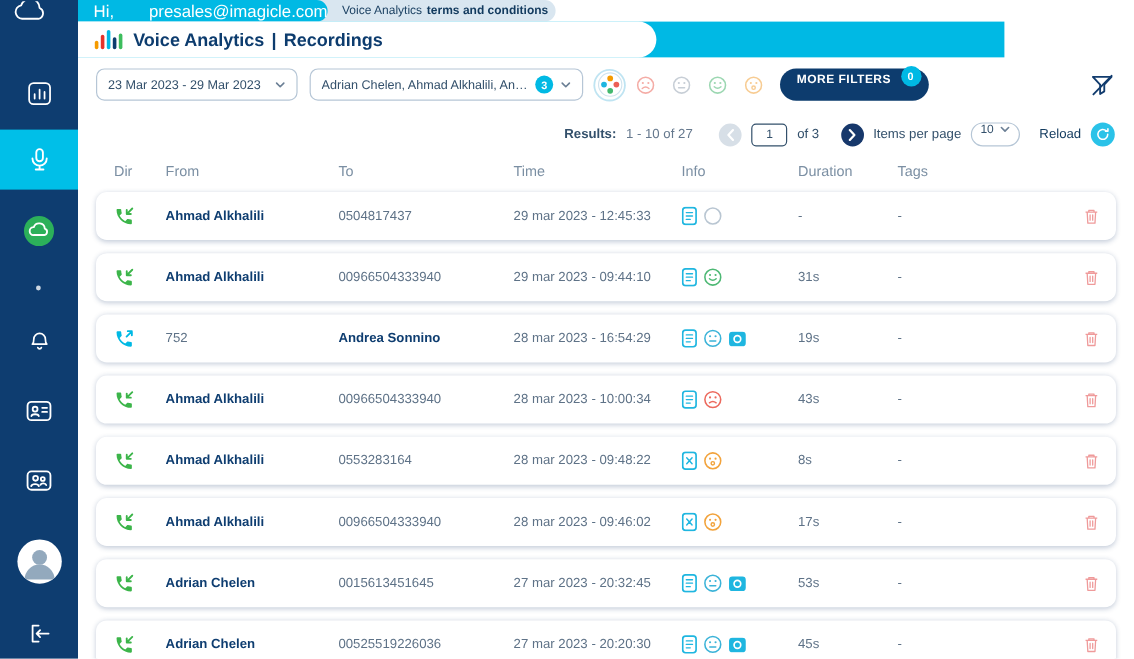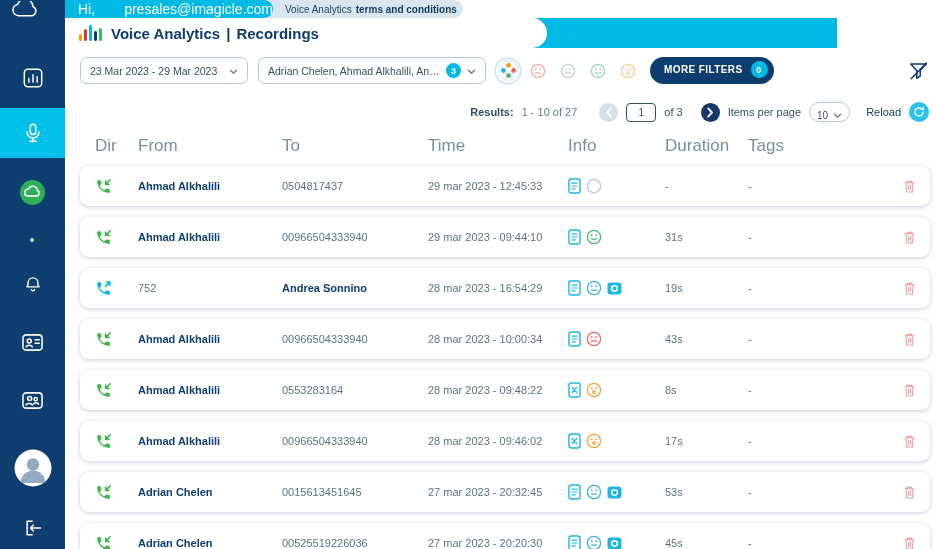--- a/index.html
+++ b/index.html
@@ -39,39 +39,39 @@
   .select.date{width:168px;flex:none;}
   .select.users{width:228px;flex:none;}
   .count-badge{min-width:15px;height:15px;border-radius:8px;background:#00b9e4;color:#fff;font-size:9px;font-weight:bold;display:flex;align-items:center;justify-content:center;flex:none;padding:0 3px;}
   .emoji-group{display:flex;align-items:center;gap:6px;flex:none;}
   .emoji{width:24px;height:24px;border-radius:50%;display:flex;align-items:center;justify-content:center;padding:0;}
   .emoji.muted{opacity:.55;}
   .emoji.selected{box-shadow:0 0 0 1.5px #bfe4f2;}
   .search-pill{width:118px;height:26px;border:1.2px solid #b6c6d6;border-radius:13px;display:flex;align-items:center;gap:4px;padding:0 9px;flex:none;}
   .search-pill input{flex:1;min-width:0;border:none;outline:none;font-size:10px;color:#33506b;font-family:inherit;background:transparent;}
   .search-pill input::placeholder{color:#7e93a8;}
-  .more-filters{height:27px;background:#0d3c6e;border-radius:14px;color:#fff;font-size:10px;font-weight:bold;letter-spacing:.4px;display:flex;align-items:center;gap:8px;padding:0 6px 2px 14px;flex:none;}
+  .more-filters{height:27px;background:#0d3c6e;border-radius:14px;color:#fff;font-size:10px;font-weight:bold;letter-spacing:.4px;display:flex;align-items:flex-end;gap:8px;padding:0 6px 12px 14px;flex:none;}
   .mf-badge{width:17px;height:17px;border-radius:50%;background:#00b9e4;color:#fff;font-size:9px;font-weight:bold;display:flex;align-items:center;justify-content:center;}
   .clear-filters{margin-left:auto;display:flex;align-items:center;justify-content:center;width:26px;height:26px;flex:none;}
 
   .results-row{display:flex;align-items:center;justify-content:flex-end;gap:8px;padding:18px 16px 0 16px;font-size:11px;color:#66798e;}
   .res-label{font-weight:bold;color:#33506b;}
   .res-range{margin-right:14px;}
   .pg-btn{width:19px;height:19px;border-radius:50%;display:flex;align-items:center;justify-content:center;padding:0;}
   .pg-prev{background:#d7dfe7;}
   .pg-next{background:#17386b;}
   .page-input{width:30px;height:19px;border:1.2px solid #33506b;border-radius:4px;text-align:center;font-size:10px;color:#33506b;outline:none;font-family:inherit;background:#fff;}
   .of-pages{color:#33506b;margin-right:10px;}
   .ipp-label{color:#33506b;}
-  .mini-select{height:20px;border:1.2px solid #b6c6d6;border-radius:10px;display:flex;align-items:flex-end;gap:5px;padding:0 7px;font-size:10px;color:#33506b;background:#fff;margin-right:8px;cursor:pointer;}
+  .mini-select{height:20px;border:1.2px solid #b6c6d6;border-radius:10px;display:flex;align-items:flex-start;gap:5px;padding:0 7px;font-size:10px;color:#33506b;background:#fff;margin-right:8px;cursor:pointer;}
   .reload-label{color:#123a5e;}
   .reload-btn{width:20px;height:20px;border-radius:50%;background:#2ac2e8;display:flex;align-items:center;justify-content:center;padding:0;}
 
   .cols{display:grid;grid-template-columns:43px 144px 146px 140px 97px 83px 1fr 28px;align-items:center;}
-  .thead{margin:14px 15px 10px;padding:0 12px 0 15px;font-size:17px;color:#7b8fa3;}
+  .thead{margin:14px 15px 10px;padding:0 12px 0 15px;font-size:12px;color:#7b8fa3;}
   .row-card{height:40px;margin:0 15px 11px;padding:0 12px 0 15px;background:#fff;border-radius:9px;box-shadow:0 1px 4px rgba(23,56,107,.25);}
   .cell{font-size:11px;color:#5e7287;white-space:nowrap;overflow:hidden;text-overflow:ellipsis;padding-right:6px;}
   .cell.bold{font-weight:bold;color:#0e3d70;}
   .cell.info{display:flex;align-items:center;gap:5px;overflow:visible;padding-right:0;}
   .info-ic{display:flex;align-items:center;}
   .trash{justify-self:end;display:flex;align-items:center;padding:2px;}
   .dir{display:flex;align-items:center;}
 </style>
 </head>
 <body>

